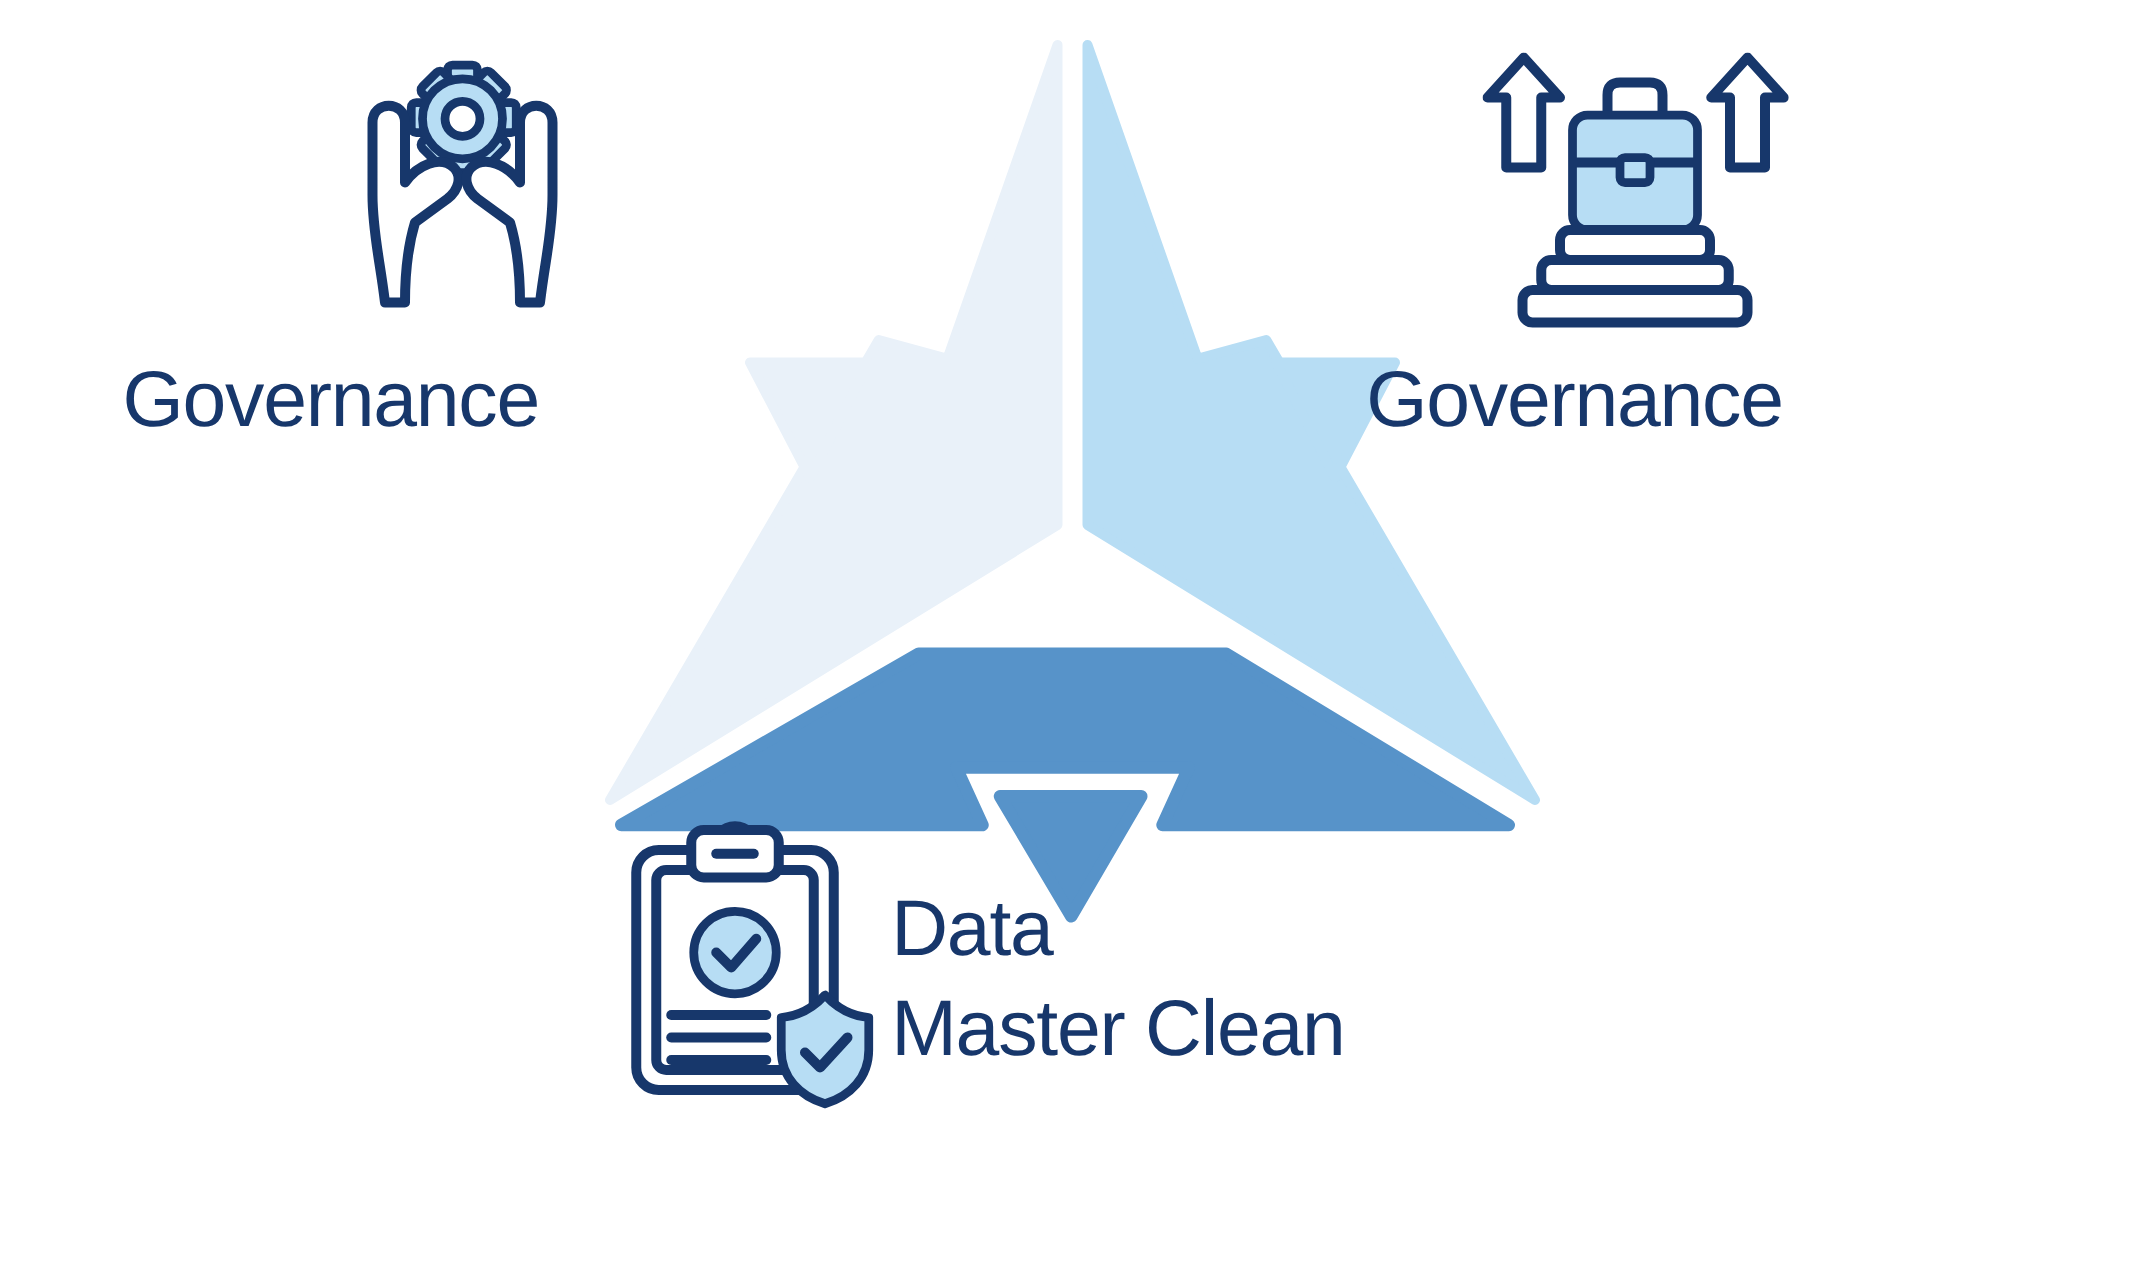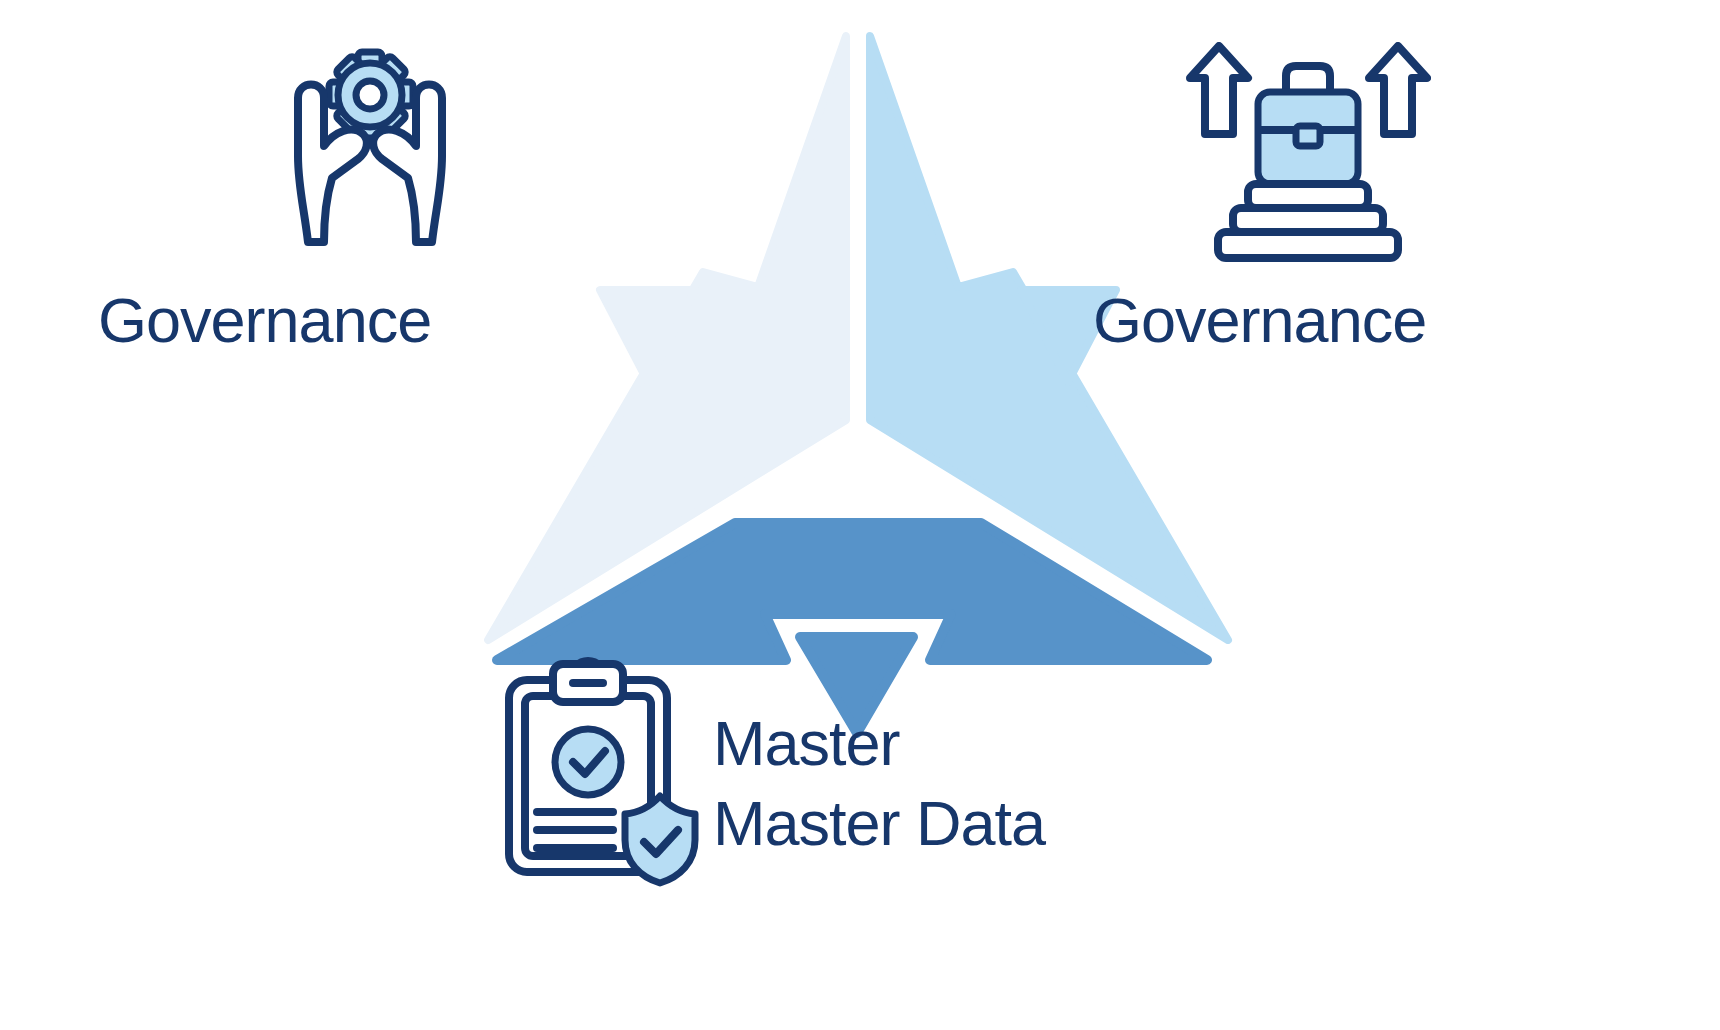--- a/index.html
+++ b/index.html
@@ -112,17 +112,17 @@
     </g>
   </svg>
 
   <div class="label" style="left:98px;top:280px">Governance</div>
 
   <div class="label" style="left:1093px;top:280px">
     <div>Governance</div>
   </div>
 
   <div class="label" style="left:713px;top:703px">
-    <div>Master</div>
-    <div>Master Data</div>
+    <div>Data</div>
+    <div>Master Clean</div>
   </div>
 
 </div>
 
 </body></html>

